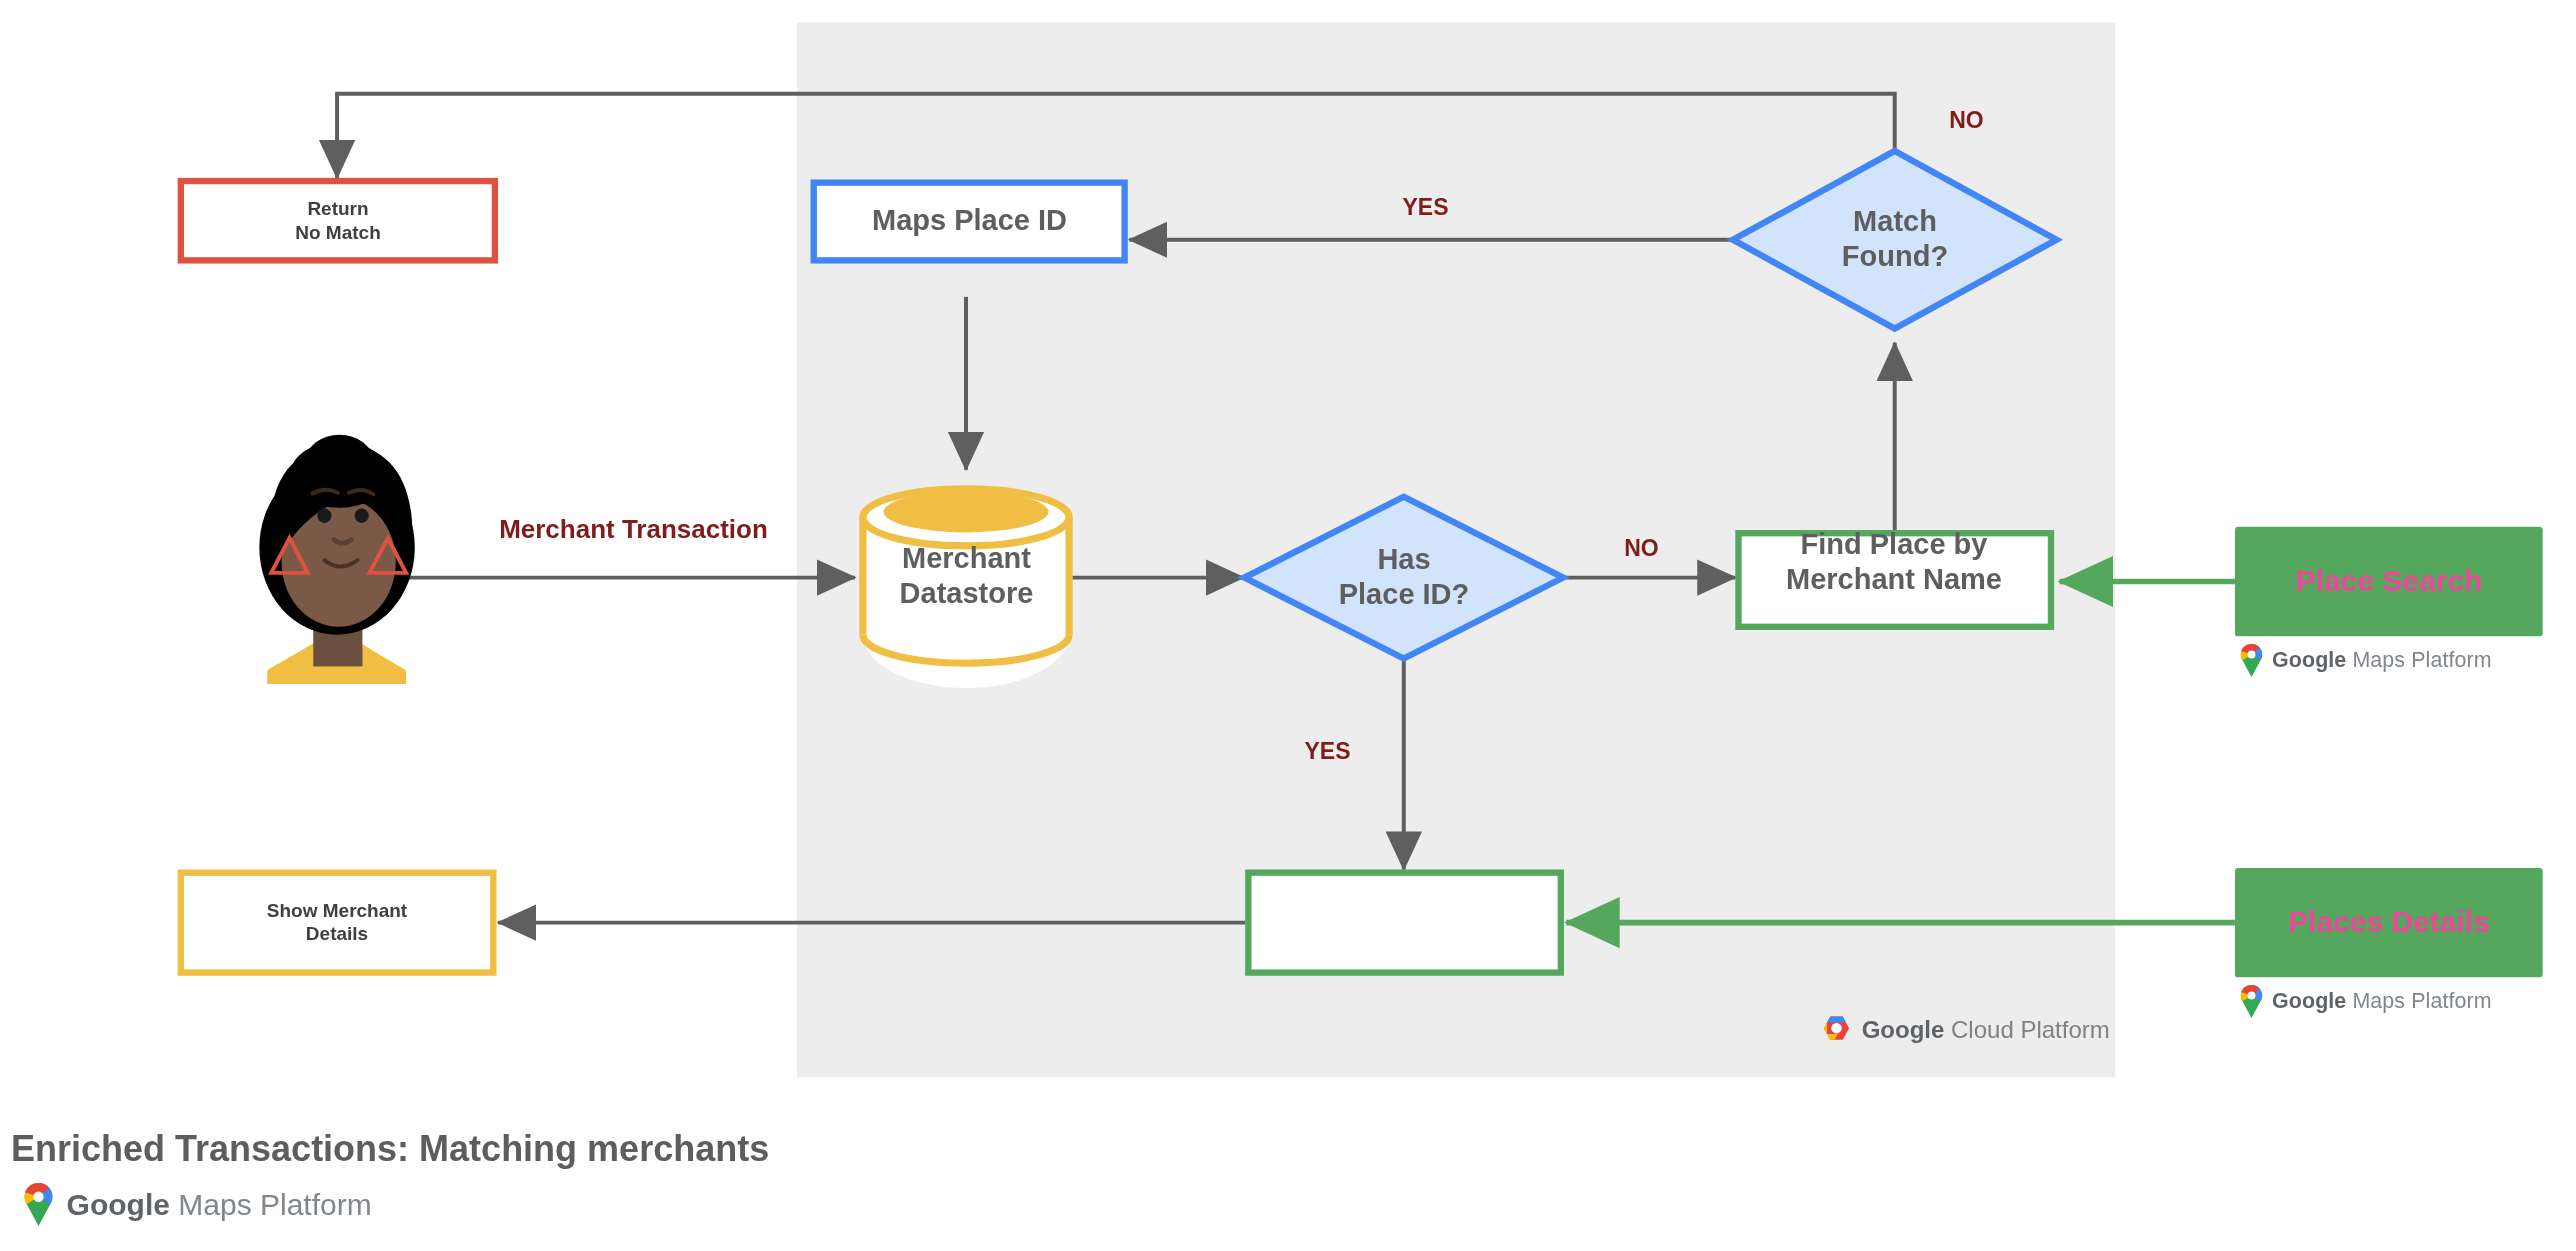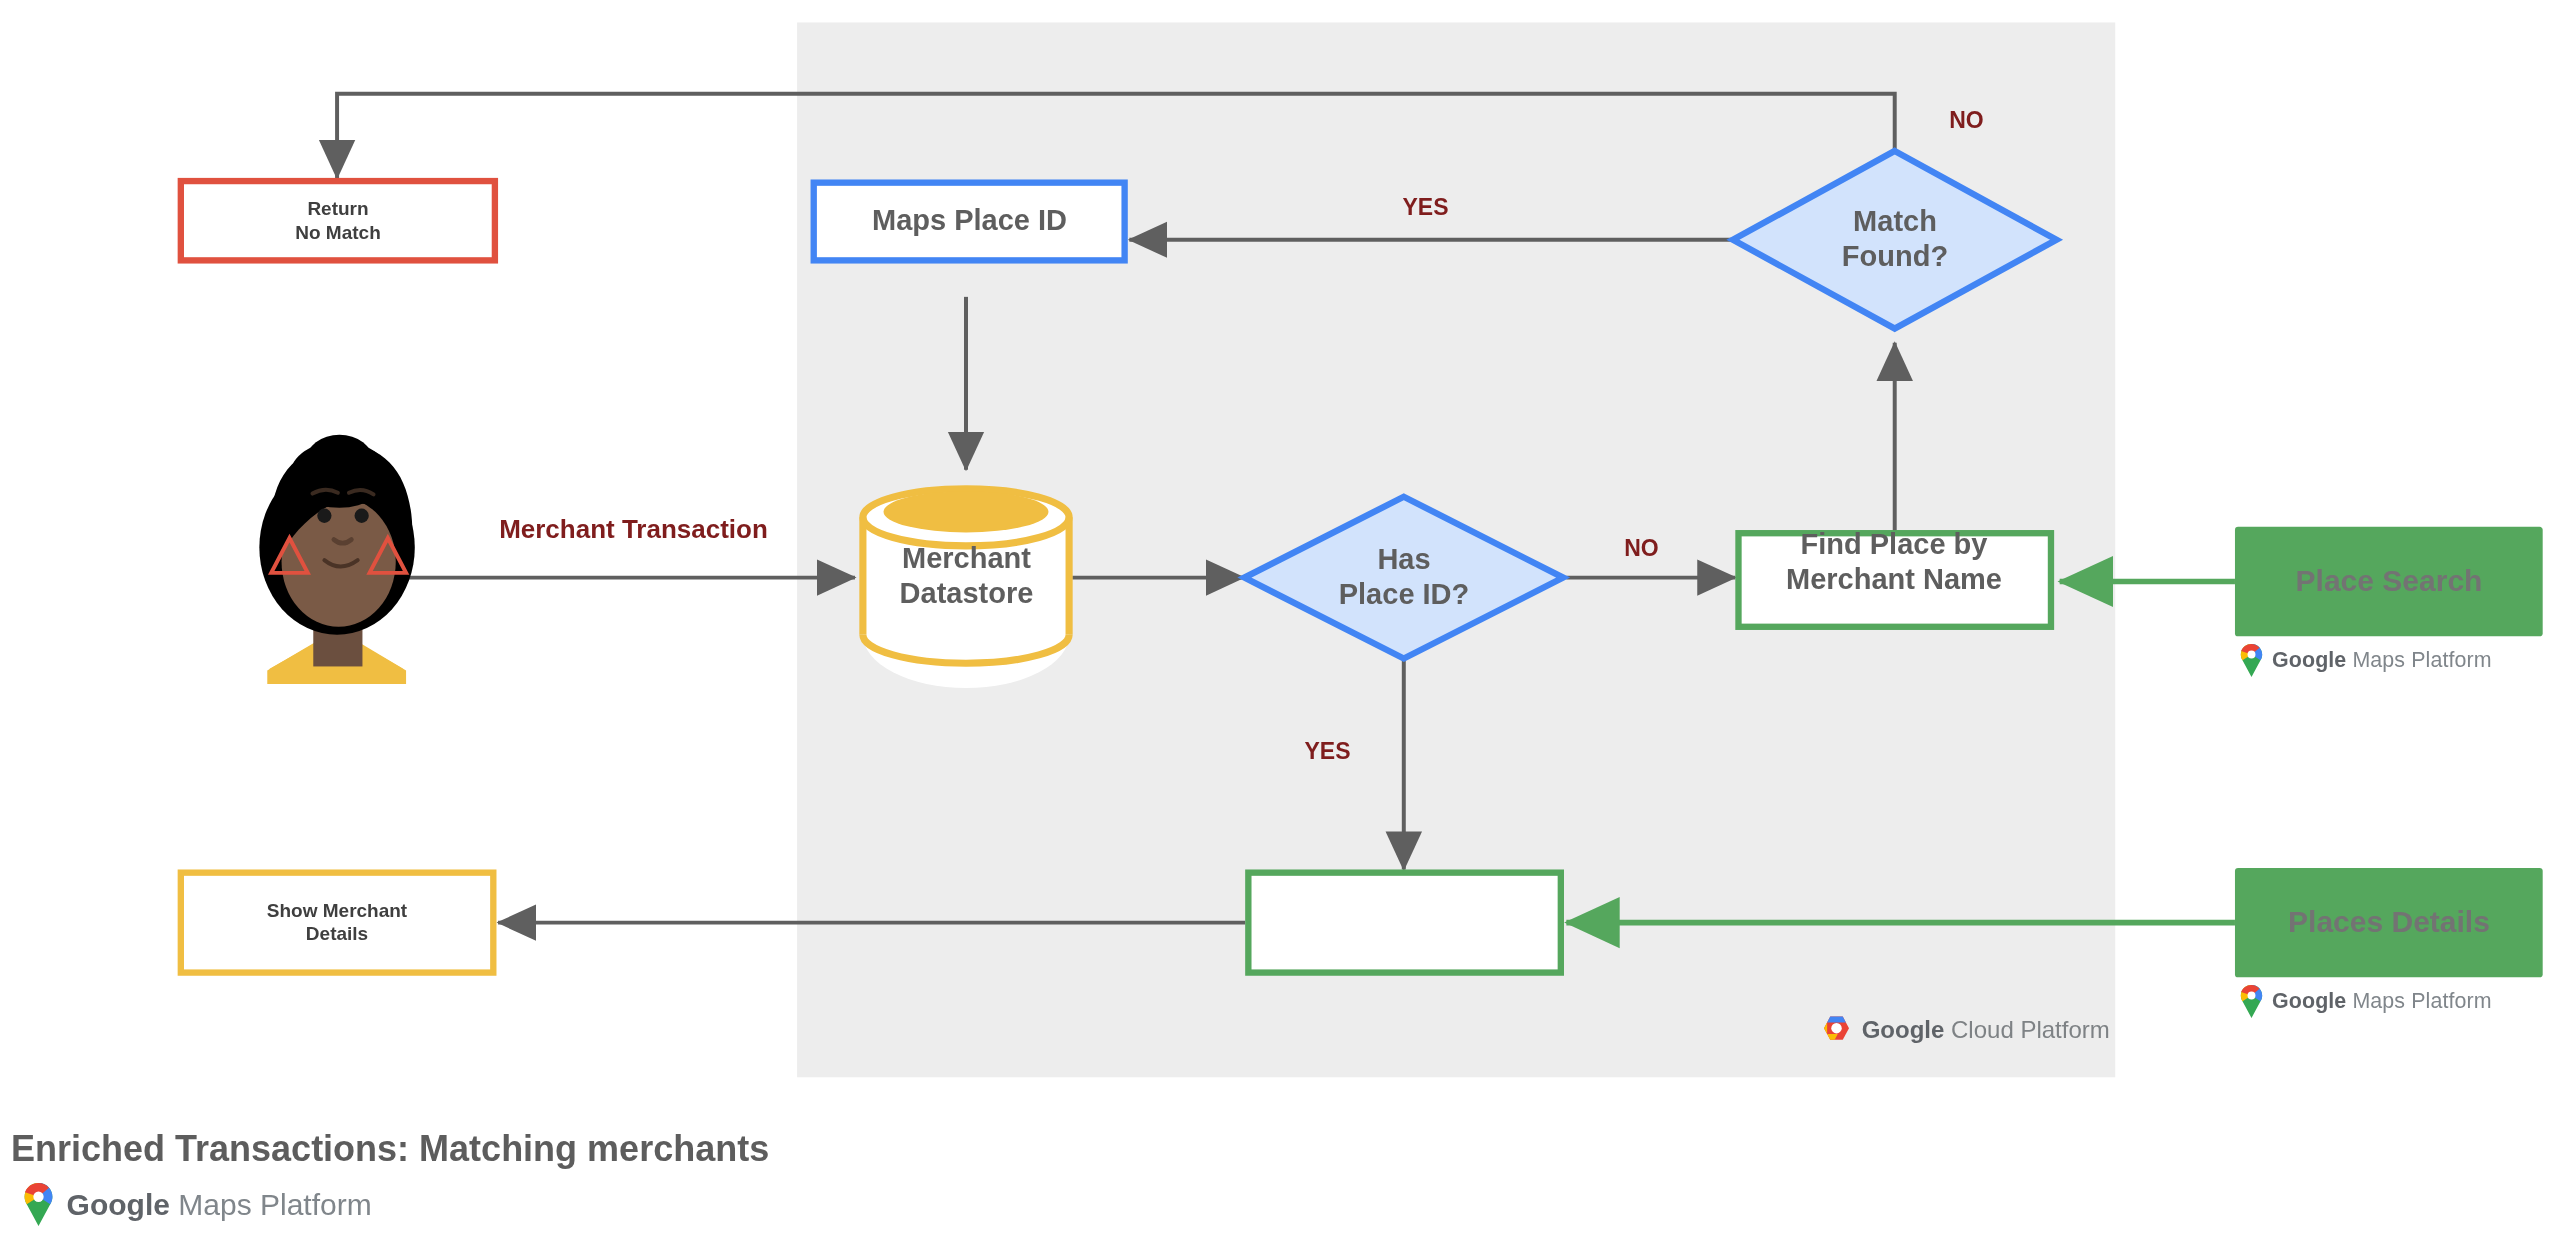--- a/index.html
+++ b/index.html
@@ -33,21 +33,21 @@
     font-weight: bold;
     text-align: center;
     line-height: 1.22;
     white-space: pre-line;
     display: flex;
     align-items: center;
     justify-content: center;
   }
   .node-text { font-size: 29px; color: #5e5e5e; }
   .node-text-dark { font-size: 19px; color: #3f3f3f; }
-  .node-text-white { font-size: 30px; color: #737373; border-radius: 10px; }
+  .node-text-white { font-size: 30px; color: #ec4899; border-radius: 10px; }
   .edge-label {
     position: absolute;
     font-size: 23px;
     font-weight: bold;
     color: #7f1d1d;
     text-align: center;
     white-space: nowrap;
   }
   .edge-label.big { font-size: 26px; }
   .attrib {

